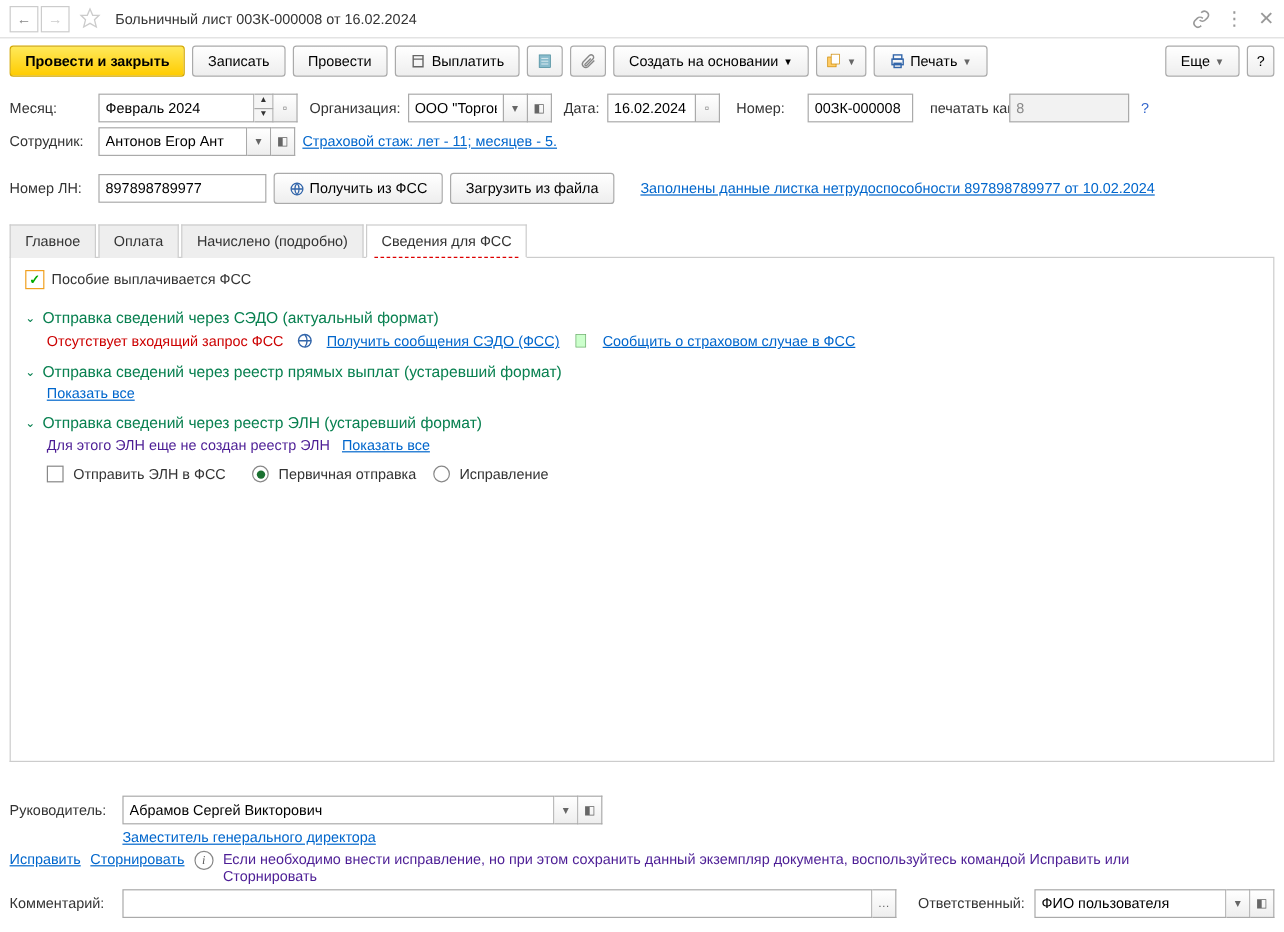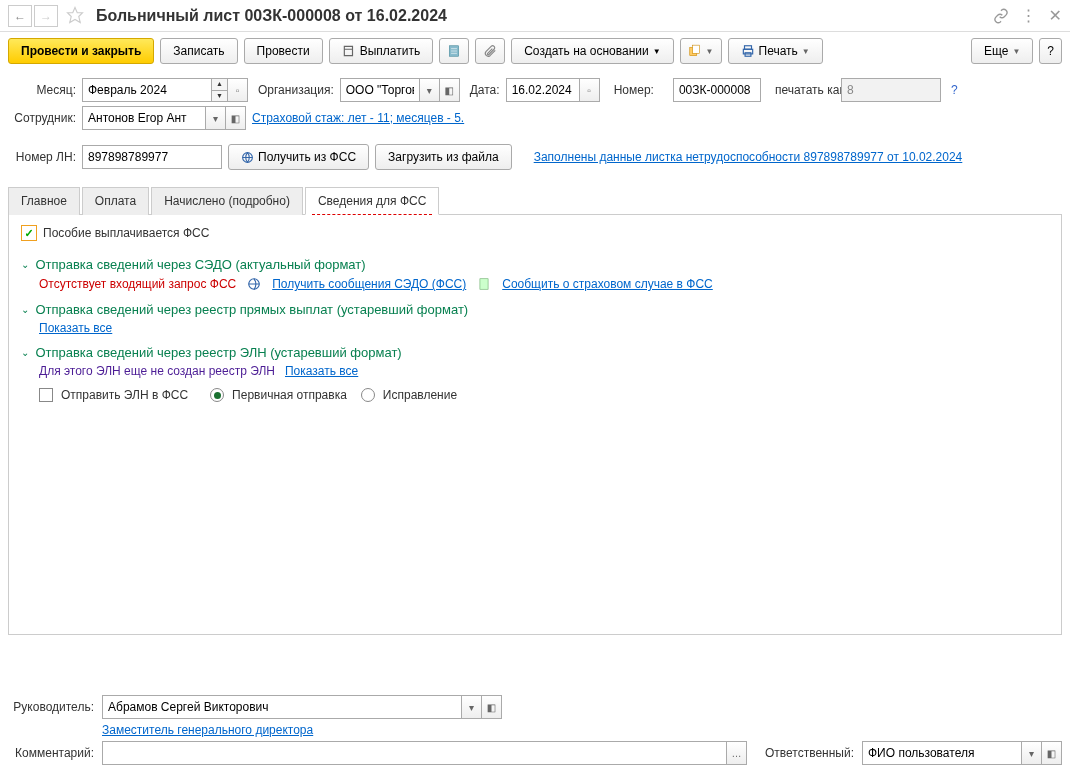--- a/index.html
+++ b/index.html
@@ -1,30 +1,30 @@
 <!DOCTYPE html>
 <html><head>
 <meta charset="utf-8">
 <style>
 * { box-sizing: border-box; margin: 0; padding: 0; }
 body { font-family: Arial, sans-serif; font-size: 12px; background: #fff; color: #333; width: 1070px; height: 777px; overflow: hidden; position: relative; }
 .titlebar { display: flex; align-items: center; padding: 4px 8px; border-bottom: 1px solid #ddd; height: 32px; }
 .nav-btn { width: 24px; height: 22px; border: 1px solid #ccc; background: #fff; display: flex; align-items: center; justify-content: center; cursor: pointer; margin-right: 2px; color: #888; }
 .star-icon { width: 20px; height: 20px; margin: 0 6px; cursor: pointer; color: #ccc; }
-.title-text { font-size: 16px; font-weight: bold; flex: 1; margin-left: 4px; }
+.title-text { font-size: 12px; font-weight: normal; flex: 1; margin-left: 4px; }
 .titlebar-right { display: flex; gap: 12px; align-items: center; color: #999; }
 .titlebar-right span { cursor: pointer; font-size: 16px; }
 .toolbar { display: flex; align-items: center; padding: 6px 8px; gap: 6px; }
 .btn { border: 1px solid #aaa; background: linear-gradient(#fff,#eee); padding: 5px 12px; cursor: pointer; border-radius: 3px; font-size: 12px; display: inline-flex; align-items: center; gap: 4px; white-space: nowrap; }
 .btn-primary { background: linear-gradient(#ffe95a,#ffcc00); border-color: #d4a800; font-weight: bold; }
 .btn-icon { padding: 5px 7px; }
 .toolbar-spacer { flex: 1; }
 .form-area { padding: 4px 8px; }
 .form-row { display: flex; align-items: center; margin: 4px 0; gap: 6px; flex-wrap: wrap; }
-.label { color: #333; white-space: nowrap; text-align: right; }
+.label { color: #333; white-space: nowrap; }
 .input-group { display: flex; align-items: stretch; }
 .input-field { border: 1px solid #aaa; padding: 3px 5px; font-size: 12px; height: 24px; background: #fff; }
 .input-mini-btn { width: 20px; height: 24px; border: 1px solid #aaa; border-left: none; background: linear-gradient(#fff,#eee); display: flex; align-items: center; justify-content: center; cursor: pointer; font-size: 10px; color: #666; }
 .spinner-btns { display: flex; flex-direction: column; width: 16px; }
 .spinner-btns div { height: 12px; border: 1px solid #aaa; border-left: none; background: #f5f5f5; font-size: 7px; text-align: center; line-height: 10px; cursor: pointer; }
 .spinner-btns div:first-child { border-bottom: none; }
 .link { color: #0066cc; text-decoration: underline; cursor: pointer; }
 .tabs { display: flex; border-bottom: 1px solid #ccc; margin: 8px 8px 0; }
 .tab { padding: 6px 12px; border: 1px solid #ccc; border-bottom: none; background: #eee; cursor: pointer; margin-right: 2px; position: relative; top: 1px; }
 .tab.active { background: #fff; border-bottom: 1px solid #fff; }
@@ -252,20 +252,26 @@
     <div class="input-group">
       <input class="input-field" style="width: 360px;" value="Абрамов Сергей Викторович">
       <div class="input-mini-btn">▾</div>
       <div class="input-mini-btn">◧</div>
     </div>
   </div>
   <div class="footer-row">
     <span style="width:86px"></span>
     <span class="link">Заместитель генерального директора</span>
   </div>
+  <div class="footer-row" style="align-items:flex-start">
+    <span class="link">Исправить</span>
+    <span class="link">Сторнировать</span>
+    <span class="info-icon">i</span>
+    <span class="gray-text" style="max-width:820px">Если необходимо внести исправление, но при этом сохранить данный экземпляр документа, воспользуйтесь командой Исправить или Сторнировать</span>
+  </div>
   <div class="footer-row">
     <span class="label" style="width:86px">Комментарий:</span>
     <div class="input-group" style="flex:1">
       <input class="input-field" style="flex: 1 1 0%;">
       <div class="input-mini-btn">…</div>
     </div>
     <span class="label" style="margin-left:10px">Ответственный:</span>
     <div class="input-group">
       <input class="input-field" style="width: 160px;" value="ФИО пользователя">
       <div class="input-mini-btn">▾</div>

